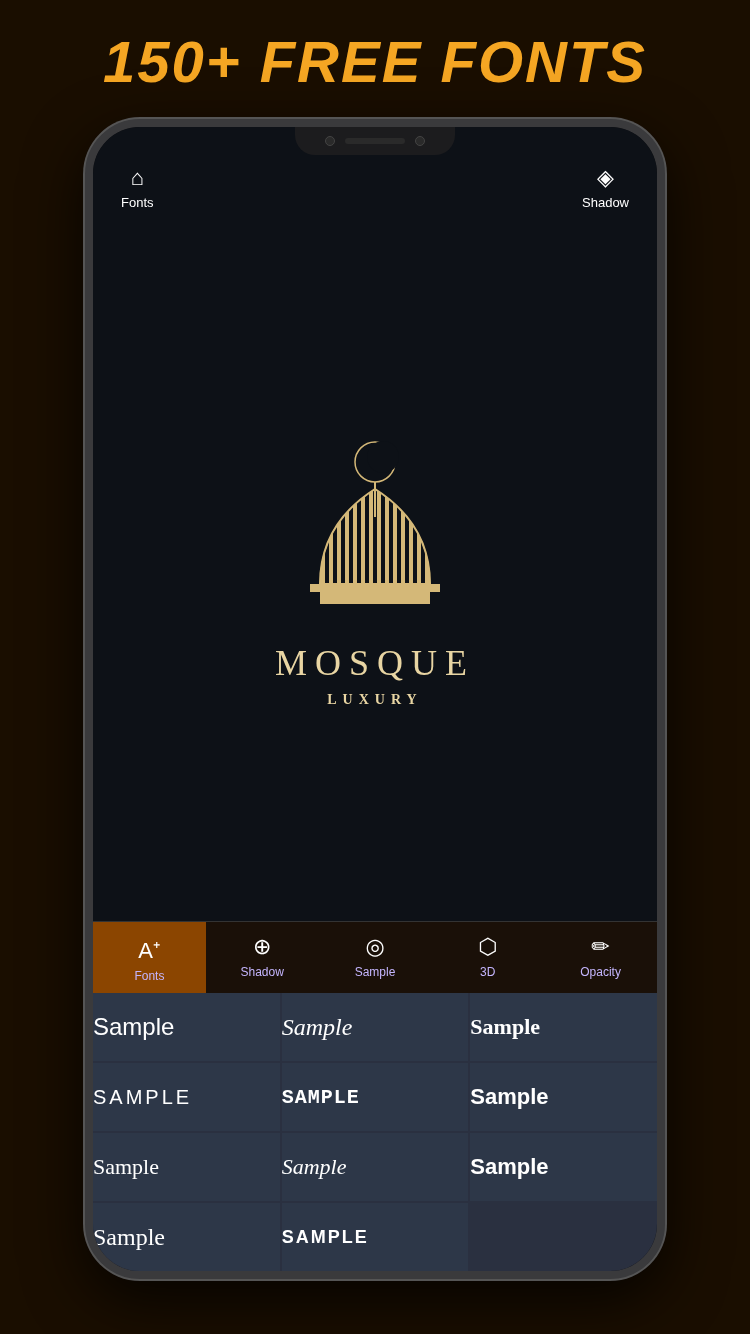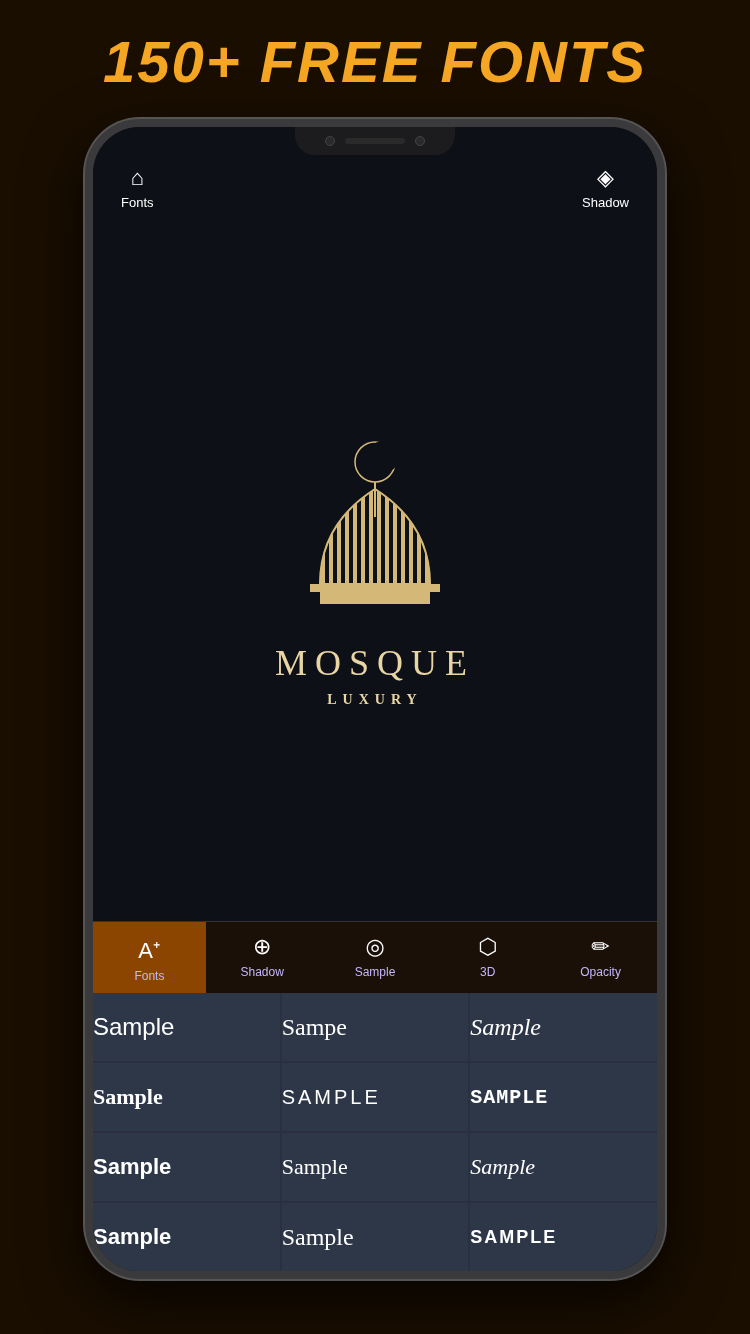--- a/index.html
+++ b/index.html
@@ -303,23 +303,20 @@
       <div class="toolbar-icon">✏</div>
       <div class="toolbar-label">Opacity</div>
     </div>
   </div>
 
   <div class="font-grid">
     <div class="font-cell">
       <span class="font-sample-0">Sample</span>
     </div>
     <div class="font-cell">
-      <span class="font-sample-1">Sampe</span>
-    </div>
-    <div class="font-cell">
       <span class="font-sample-2">Sample</span>
     </div>
     <div class="font-cell">
       <span class="font-sample-3">Sample</span>
     </div>
     <div class="font-cell">
       <span class="font-sample-4">SAMPLE</span>
     </div>
     <div class="font-cell">
       <span class="font-sample-5">SAMPLE</span>

